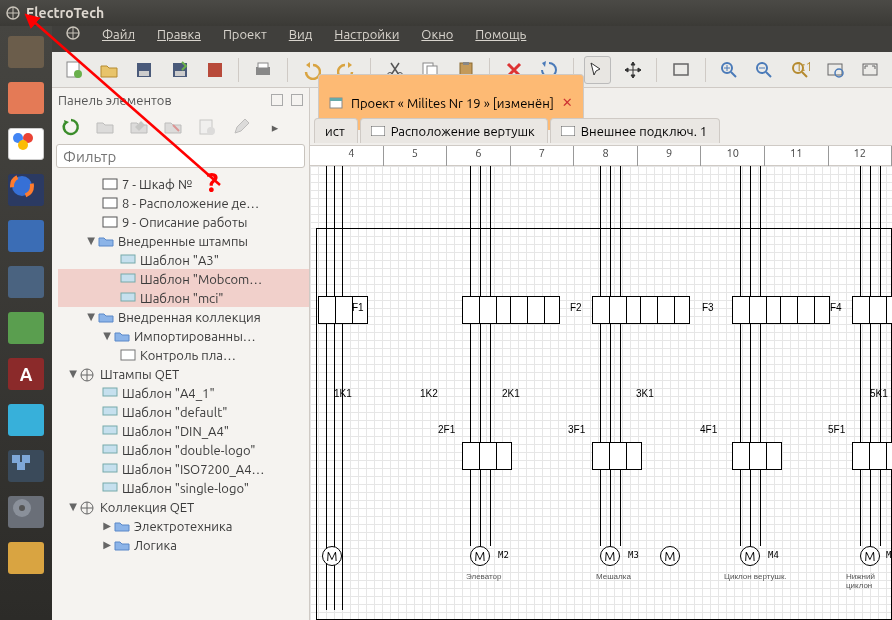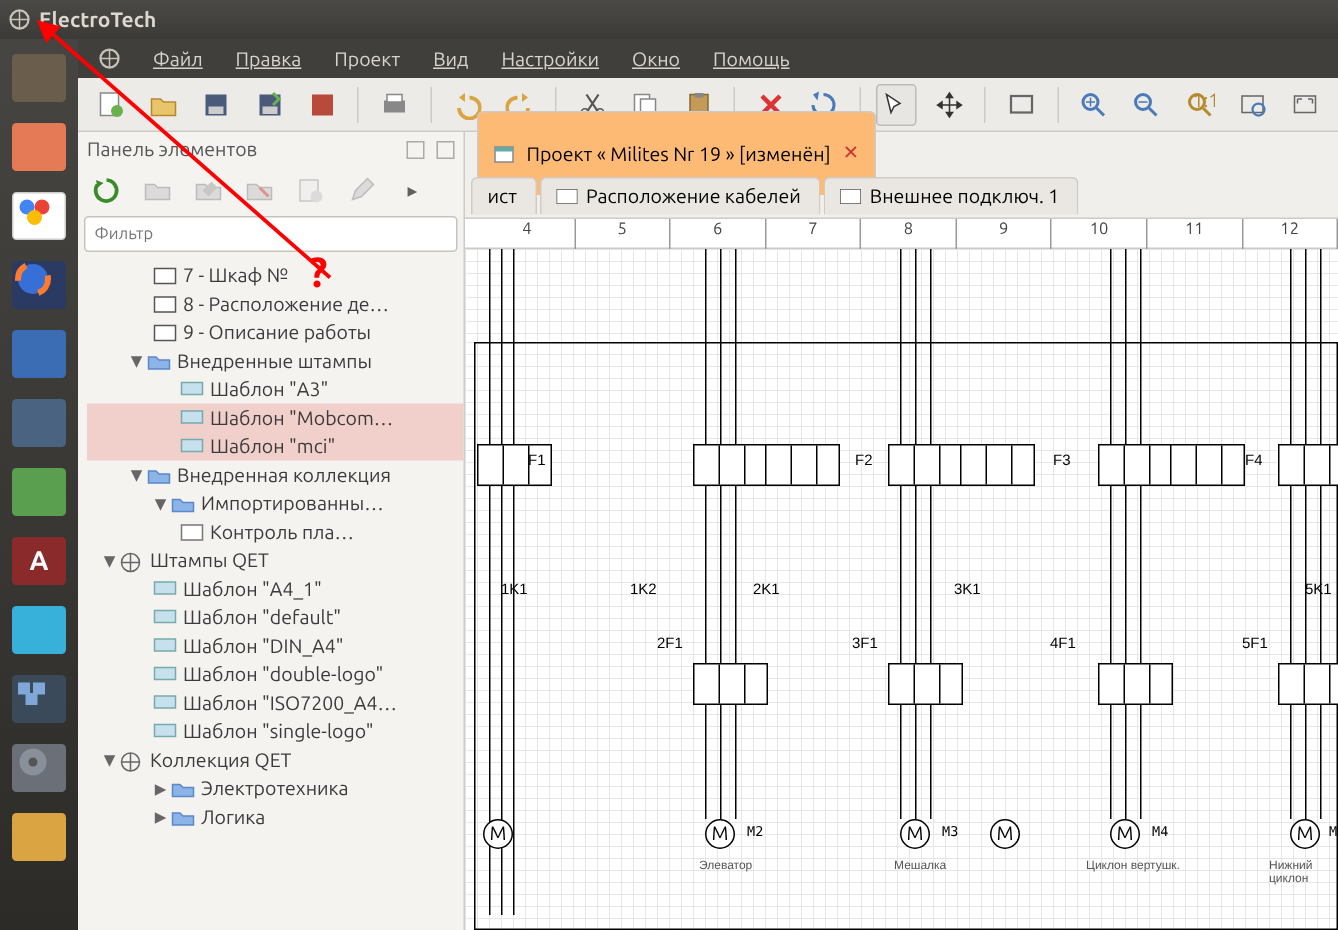--- a/index.html
+++ b/index.html
@@ -8,42 +8,42 @@
 .titlebar { height: 26px; background: linear-gradient(#4b4a46, #3b3a36); color: #ddd7cf; display: flex; align-items: center; padding: 0 6px; }
 .titlebar .qicon { width: 14px; height: 14px; margin-right: 6px; }
 .titlebar .title { font-weight: bold; font-size: 14px; }
 
 .launcher { position: absolute; left: 0; top: 26px; width: 52px; height: 594px; background: linear-gradient(#464541, #2c2b28); display: flex; flex-direction: column; align-items: center; padding-top: 6px; gap: 6px; z-index: 5; }
 .launch-item { width: 44px; height: 40px; border-radius: 4px; display: flex; align-items: center; justify-content: center; }
 .launch-item .sq { width: 36px; height: 32px; border-radius: 3px; }
 
 .app { position: absolute; left: 52px; top: 26px; width: 840px; height: 594px; background: #f0eeed; display: flex; flex-direction: column; }
 
-.menubar { height: 26px; background: #403f3c; color: #d8d4cd; display: flex; align-items: center; gap: 22px; padding: 0 14px; }
+.menubar { height: 26px; background: #403f3c; color: #d8d4cd; display: flex; align-items: flex-start; gap: 22px; padding: 0 14px; }
 .menubar .qicon2 { width: 14px; height: 14px; }
 .menu-item { cursor: pointer; font-size: 14px; }
 .menu-item .ul { text-decoration: underline; }
 
 .toolbar { height: 36px; background: #ecebe8; border-bottom: 1px solid #cfcac5; display: flex; align-items: center; gap: 8px; padding: 0 8px; }
 .tool-btn { width: 28px; height: 28px; display: flex; align-items: center; justify-content: center; border: 1px solid transparent; border-radius: 3px; }
 .tool-sep { width: 1px; height: 24px; background: #cfcac5; margin: 0 2px; }
 
 .content-row { flex: 1; display: flex; min-height: 0; }
 
 .panel { width: 258px; border-right: 1px solid #cfcac5; display: flex; flex-direction: column; background: #f5f3f0; }
 .panel-head { height: 24px; display: flex; align-items: center; justify-content: space-between; padding: 0 6px; color: #555; }
 .panel-head .pctrls { display: flex; gap: 8px; }
 .panel-head .pctrl { width: 12px; height: 12px; border: 1px solid #aaa; }
 
 .panel-toolbar { height: 30px; display: flex; align-items: center; gap: 12px; padding: 0 8px; }
 .pt-btn { width: 22px; height: 22px; display: flex; align-items: center; justify-content: center; opacity: 0.6; }
 .pt-btn.active { opacity: 1; color: #3a8c2a; }
 
 .filter { margin: 2px 4px 6px 4px; }
-.filter input { width: 100%; height: 24px; padding: 0 6px; border: 1px solid #c8c3bd; border-radius: 3px; background: #fff; color: #777; font-size: 11px; }
+.filter input { width: 100%; height: 24px; padding: 0 6px; border: 1px solid #c8c3bd; border-radius: 3px; background: #fff; color: #777; font-size: 15px; }
 
 .tree { flex: 1; overflow: hidden; padding-left: 6px; color: #3b3b3b; }
 .tree-row { display: flex; align-items: center; height: 19px; white-space: nowrap; }
 .tree-row.sel { background: #f1d0cb; }
 .indent-1 { padding-left: 28px; }
 .indent-2 { padding-left: 44px; }
 .indent-3 { padding-left: 62px; }
 .tree-exp { width: 10px; text-align: center; color: #666; margin-right: 2px; font-size: 10px; }
 .tree-icon { width: 16px; height: 12px; margin-right: 4px; }
 .tree-row.big { height: 40px; }
@@ -555,21 +555,21 @@
       <div class="view-tabs">
         <div class="vtab">
             <span>ист</span>
           </div>
         <div class="vtab">
             <span class="vi">
               <svg width="14" height="10">
                 <rect x="0" y="0" width="14" height="10" fill="#fff" stroke="#555"></rect>
               </svg>
             </span>
-            <span>Расположение кабелей</span>
+            <span>Расположение вертушк</span>
           </div>
         <div class="vtab">
             <span class="vi">
               <svg width="14" height="10">
                 <rect x="0" y="0" width="14" height="10" fill="#fff" stroke="#555"></rect>
               </svg>
             </span>
             <span>Внешнее подключ. 1</span>
           </div>
       </div>

